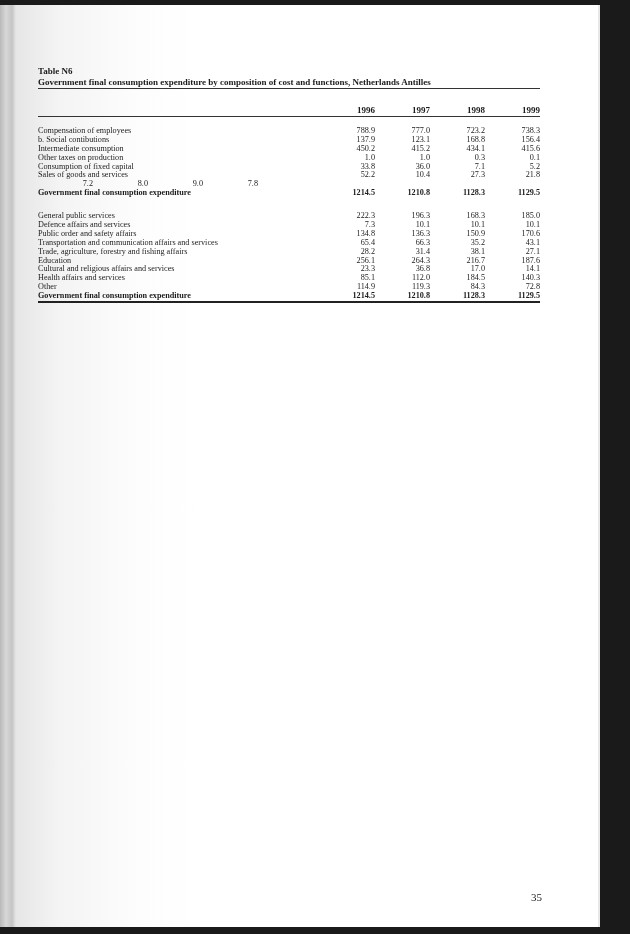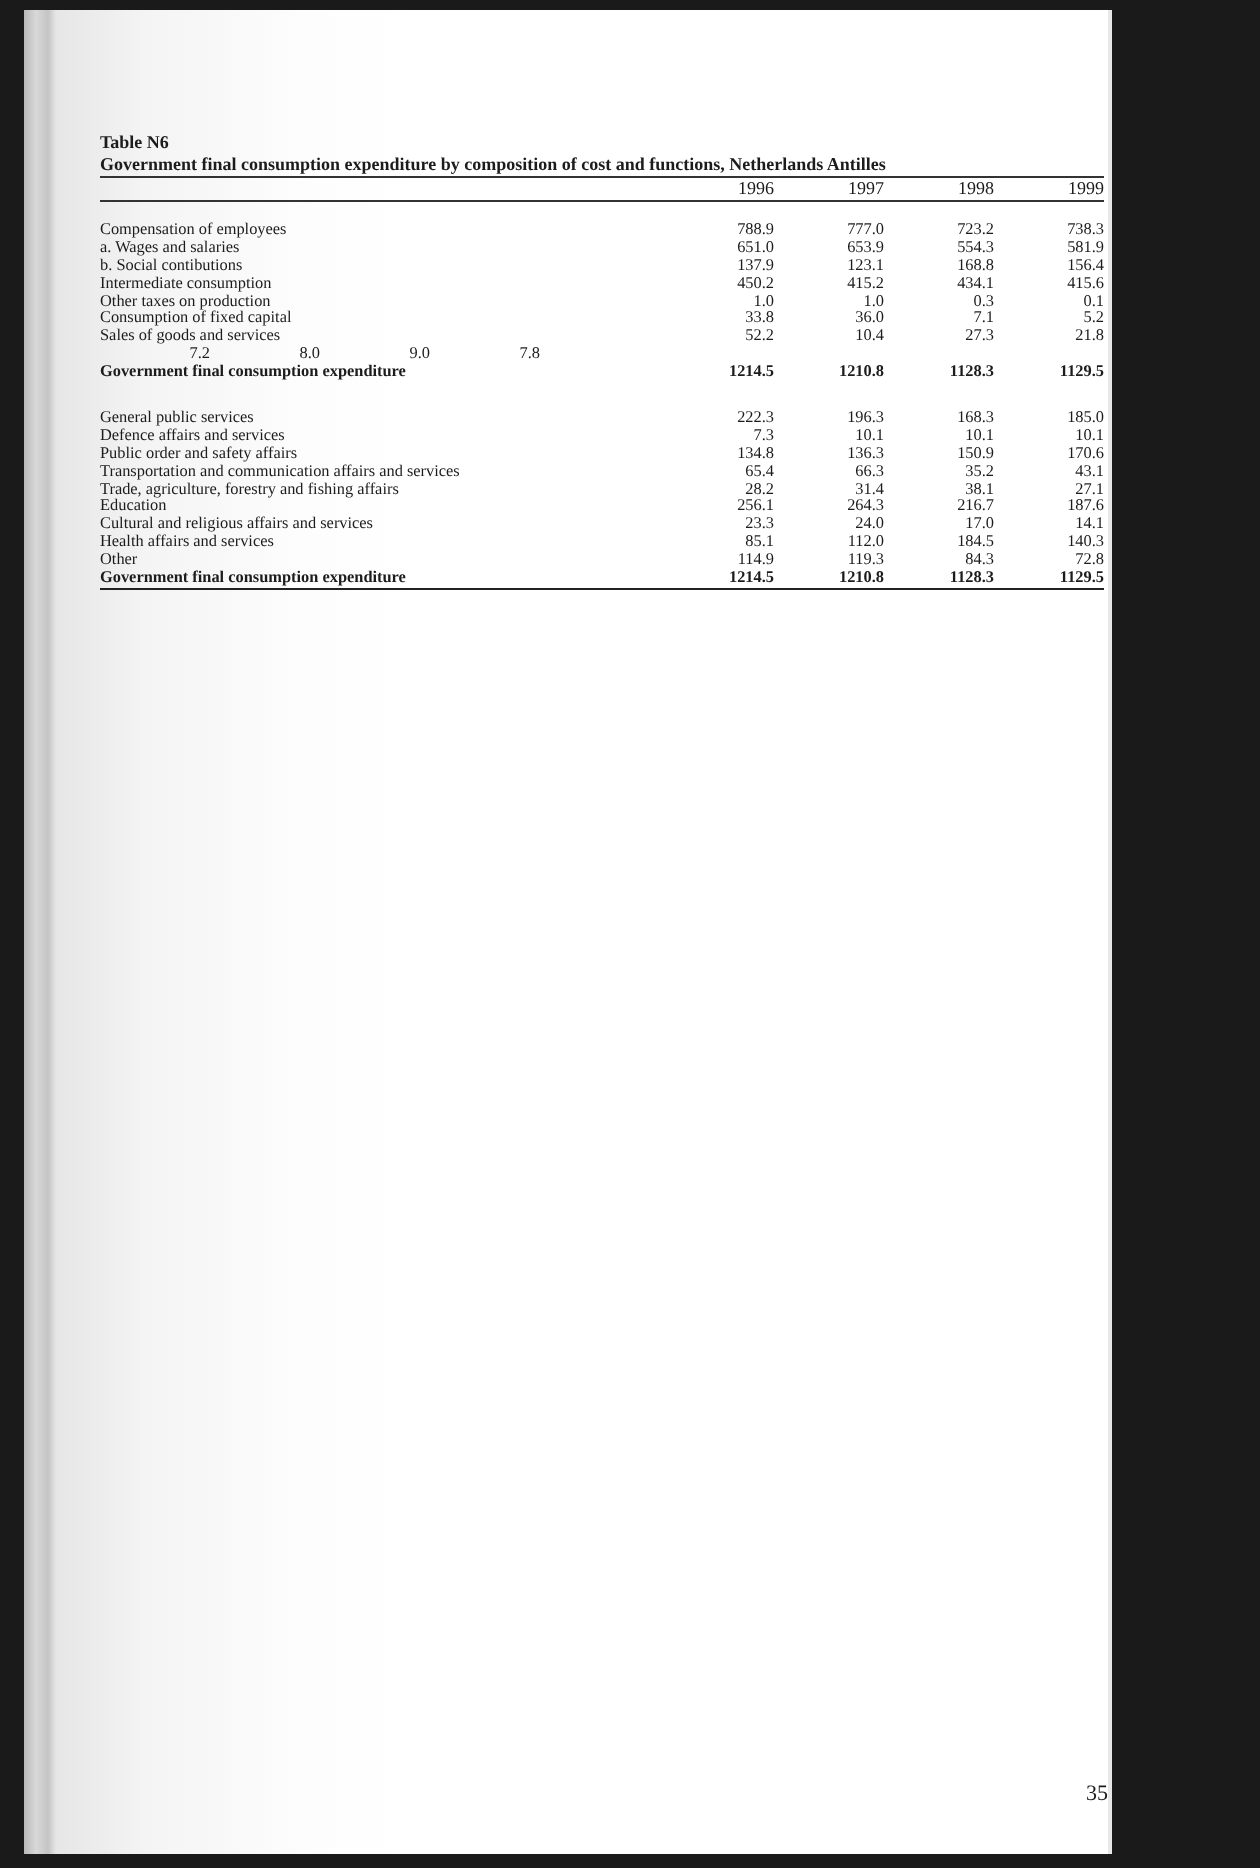--- a/index.html
+++ b/index.html
@@ -1,32 +1,32 @@
 <!DOCTYPE html>
 <html><head>
   <meta charset="utf-8">
   <style>
     html, body { margin: 0; padding: 0; }
     body {
       width: 630px; height: 934px; background: #1a1a1a; position: relative; overflow: hidden;
       font-family: "Liberation Serif", "DejaVu Serif", serif; color: #1c1c1c;
     }
     .page {
-      position: absolute; left: 12px; top: 5px; width: 544px; height: 922px;
+      position: absolute; left: 0; top: 5px; width: 600px; height: 922px;
       background: linear-gradient(to right, #b9b9b9 0px, #d8d8d8 6px, #c4c4c4 12px, #e6e6e6 16px, #f4f4f4 60px, #fdfdfd 140px, #ffffff 200px);
     }
     .page::after {
       content: ""; position: absolute; right: 0; top: 0; width: 2px; height: 100%; background: #e8e8e8;
     }
     .table-wrap { position: absolute; left: 38px; top: 61px; width: 502px; }
     .table-label { font-size: 9px; font-weight: bold; line-height: 11px; }
     .table-title { font-size: 9px; font-weight: bold; line-height: 11px; }
     .rule { height: 1px; background: #333; }
     .rule.thick { height: 1.5px; background: #222; }
-    .header-row { display: flex; height: 11px; line-height: 11px; font-size: 9px; font-weight: normal; margin-top: 0px; justify-content: space-between; }
+    .header-row { display: flex; height: 11px; line-height: 11px; font-size: 9px; font-weight: bold; margin-top: 16px; justify-content: space-between; }
     .header-row .lab { flex: 1; }
     .header-row .c { width: 55px; text-align: right; }
     .header-row .c:first-of-type { }
     .row { display: flex; height: 8.9px; line-height: 8.9px; font-size: 8.2px; white-space: nowrap; }
     .row .lab { flex: 1; }
     .row .c { width: 55px; text-align: right; }
     .row.bold { font-weight: bold; }
     .spacer { height: 10px; }
     .gap { height: 14px; }
     .page-number { position: absolute; left: 531px; top: 886px; font-size: 11px; }
@@ -49,27 +49,20 @@
     <div class="rule"></div>
     <div class="spacer"></div>
 
     <div>
       <div class="row">
         <span class="lab">Compensation of employees</span>
         <span class="c">788.9</span>
         <span class="c">777.0</span>
         <span class="c">723.2</span>
         <span class="c">738.3</span>
-      </div>
-      <div class="row">
-        <span class="lab">a. Wages and salaries</span>
-        <span class="c">651.0</span>
-        <span class="c">653.9</span>
-        <span class="c">554.3</span>
-        <span class="c">581.9</span>
       </div>
       <div class="row">
         <span class="lab">b. Social contibutions</span>
         <span class="c">137.9</span>
         <span class="c">123.1</span>
         <span class="c">168.8</span>
         <span class="c">156.4</span>
       </div>
       <div class="row">
         <span class="lab">Intermediate consumption</span>
@@ -155,21 +148,21 @@
       <div class="row">
         <span class="lab">Education</span>
         <span class="c">256.1</span>
         <span class="c">264.3</span>
         <span class="c">216.7</span>
         <span class="c">187.6</span>
       </div>
       <div class="row">
         <span class="lab">Cultural and religious affairs and services</span>
         <span class="c">23.3</span>
-        <span class="c">24.0</span>
+        <span class="c">36.8</span>
         <span class="c">17.0</span>
         <span class="c">14.1</span>
       </div>
       <div class="row">
         <span class="lab">Health affairs and services</span>
         <span class="c">85.1</span>
         <span class="c">112.0</span>
         <span class="c">184.5</span>
         <span class="c">140.3</span>
       </div>

